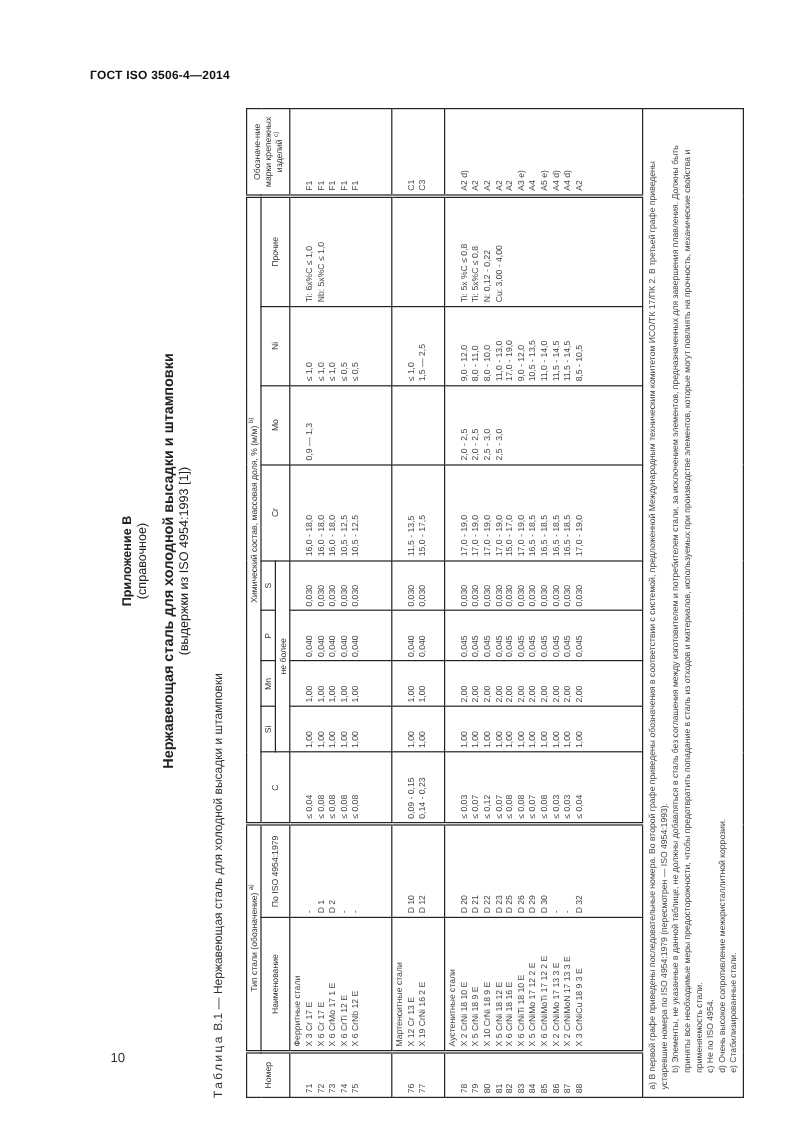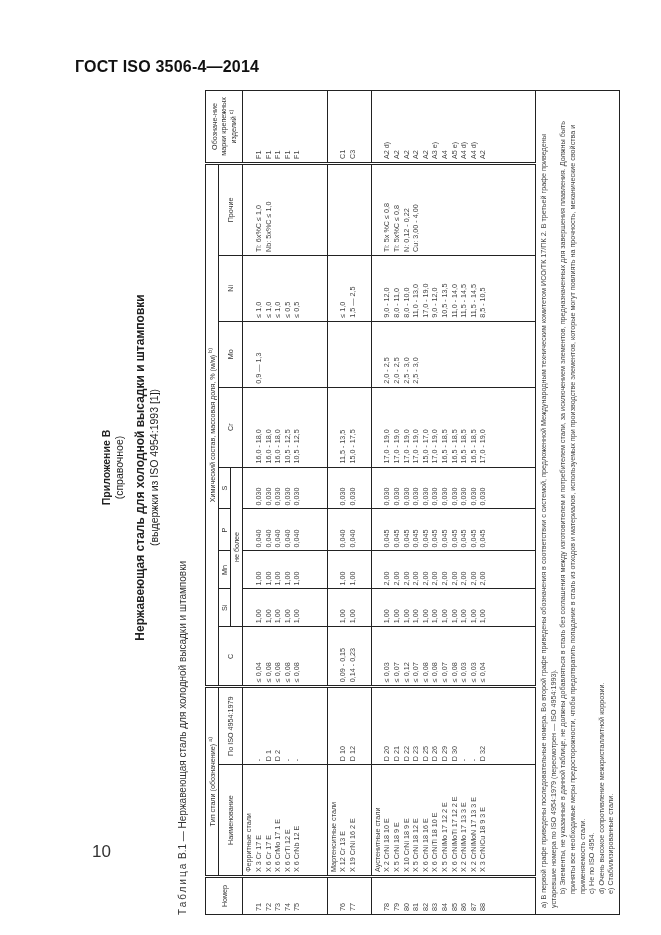--- a/index.html
+++ b/index.html
@@ -1,18 +1,18 @@
 <!DOCTYPE html>
 <html><head>
 <meta charset="utf-8">
 <style>
   html,body{margin:0;padding:0;}
   body{width:661px;height:935px;background:#fff;position:relative;overflow:hidden;font-family:"Liberation Sans",sans-serif;color:#222;}
-  .doc-header{position:absolute;left:75px;top:58px;font-size:16px;font-weight:bold;color:#111;letter-spacing:0.2px;}
-  .page-num{position:absolute;left:92px;top:842px;font-size:17px;color:#333;text-align:right;}
+  .doc-header{position:absolute;left:75px;top:58px;font-size:10px;font-weight:bold;color:#111;letter-spacing:0.2px;}
+  .page-num{position:absolute;left:92px;top:876px;font-size:11px;color:#333;text-align:right;}
   
   .rot{position:absolute;left:0;top:0;width:935px;height:661px;transform-origin:0 0;transform:translate(0px,935px) rotate(-90deg);}
   .appendix{position:absolute;left:0;width:935px;text-align:center;font-size:10.5px;color:#222;}
   .app-title{top:100px;font-weight:bold;}
   .app-sub{top:113px;}
   .main-title{top:133px;font-weight:bold;font-size:12px;}
   .main-sub{top:148px;font-size:10.5px;}
   .table-caption{position:absolute;left:20px;top:177px;font-size:10px;color:#333;}
   .table-caption .spaced{letter-spacing:2px;}
   table.steel{position:absolute;left:20px;top:205px;width:825px;height:415px;border-collapse:collapse;font-size:7.2px;color:#444;}

